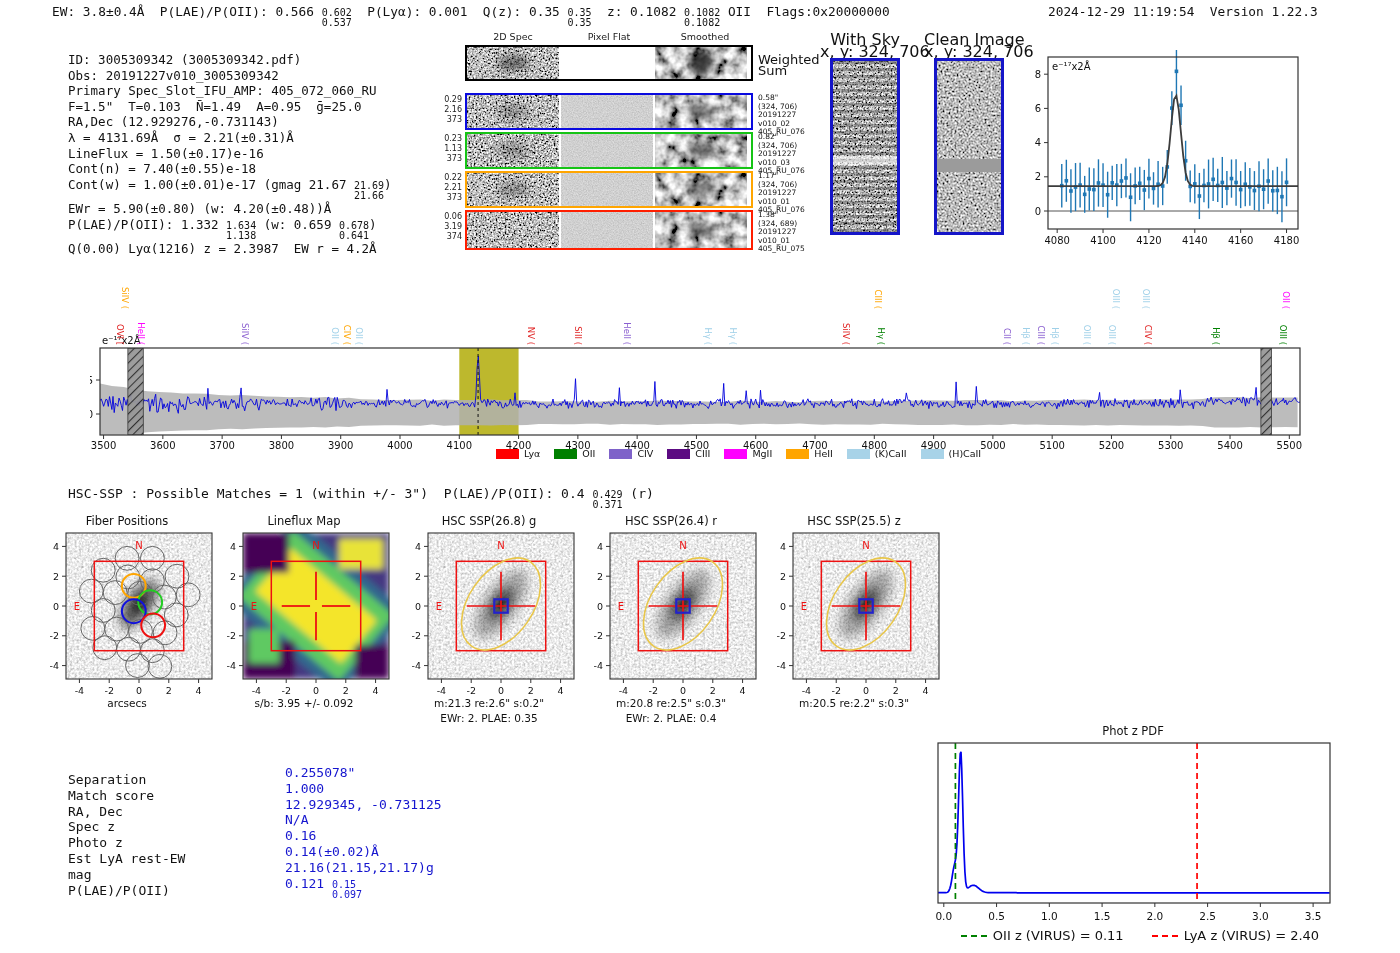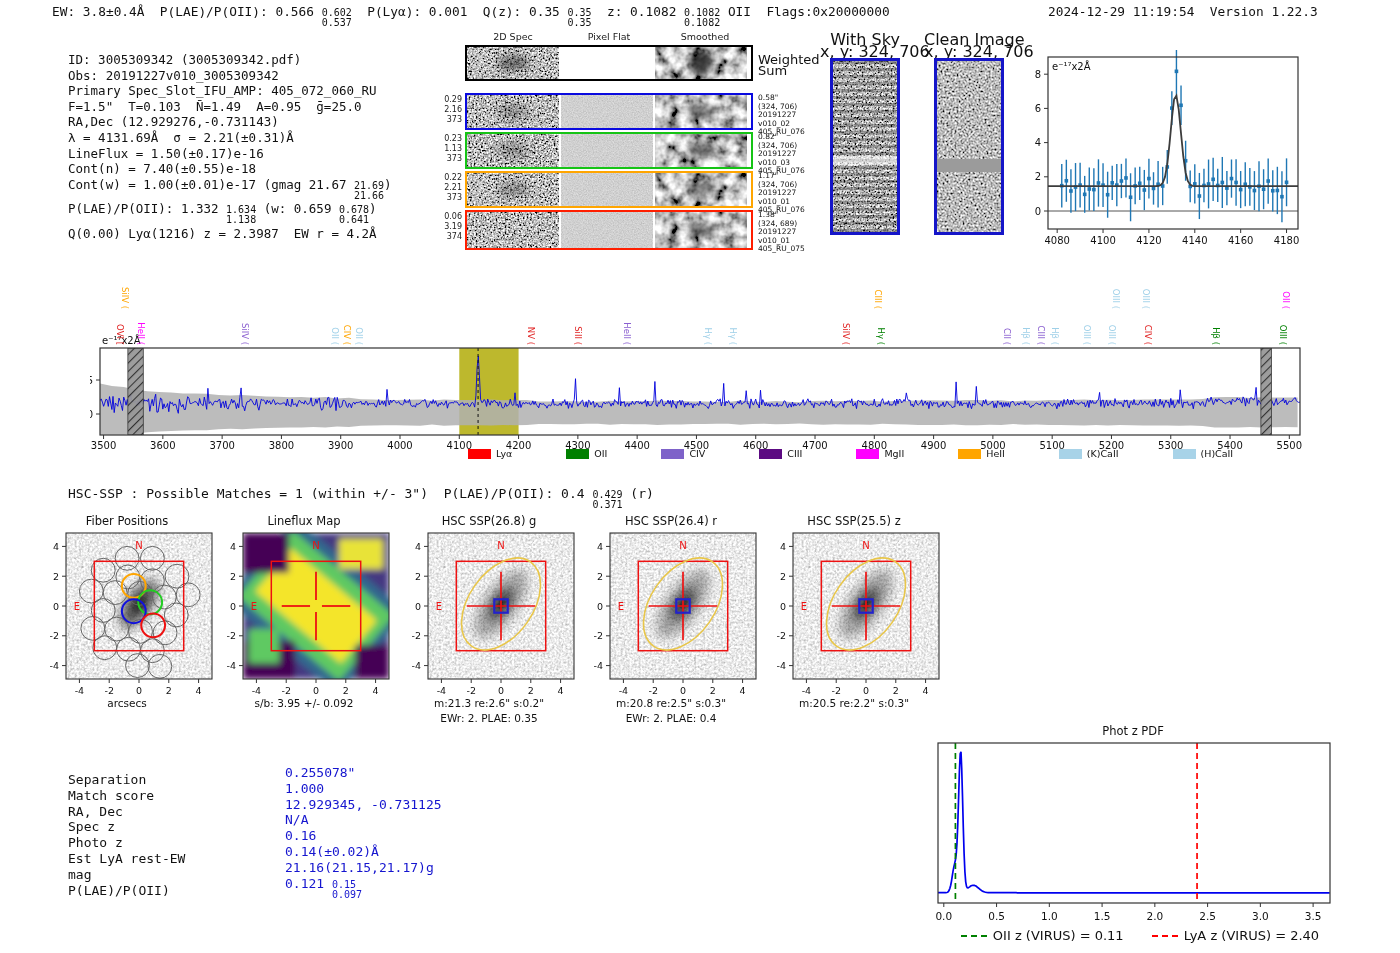--- a/index.html
+++ b/index.html
@@ -156,20 +156,21 @@
   <div class="abs mono" style="left:68px;top:52px;width:400px;" id="info-block">
       <div class="infoline richline">ID: 3005309342 (3005309342.pdf)</div>
       <div class="infoline richline">Obs: 20191227v010_3005309342</div>
       <div class="infoline richline">Primary Spec_Slot_IFU_AMP: 405_072_060_RU</div>
       <div class="infoline richline">F=1.5"  T=0.103  N̄=1.49  A=0.95  ḡ=25.0</div>
       <div class="infoline richline">RA,Dec (12.929276,-0.731143)</div>
       <div class="infoline richline">λ = 4131.69Å  σ = 2.21(±0.31)Å</div>
       <div class="infoline richline">LineFlux = 1.50(±0.17)e-16</div>
       <div class="infoline richline">Cont(n) = 7.40(±0.55)e-18</div>
       <div class="infoline richline"><span>Cont(w) = 1.00(±0.01)e-17 (gmag 21.67 </span><span class="st"><span>21.69</span><span>21.66</span></span><span>)</span></div>
+      <div class="infoline richline">EWr = 5.90(±0.80) (w: 4.20(±0.48))Å</div>
       <div class="infoline richline"><span>P(LAE)/P(OII): 1.332 </span><span class="st"><span>1.634</span><span>1.138</span></span><span> (w: 0.659 </span><span class="st"><span>0.678</span><span>0.641</span></span><span>)</span></div>
       <div class="infoline richline">Q(0.00) Lyα(1216) z = 2.3987  EW r = 4.2Å</div>
     </div>
 
   <div class="abs colhead" style="left:466px;top:31px;width:94px;">2D Spec</div>
   <div class="abs colhead" style="left:562px;top:31px;width:94px;">Pixel Flat</div>
   <div class="abs colhead" style="left:658px;top:31px;width:94px;">Smoothed</div>
 
   <div class="abs" style="left:440px;top:0;width:360px;height:260px;" id="spec2d">
       <div class="abs" style="left: 0px; top: 45px; width: 360px; height: 36px;">
@@ -528,21 +529,21 @@
       <text transform="translate(994.2,80) rotate(90)" font-size="8.5" text-anchor="end" fill="#9fd0e8" font-family="&quot;DejaVu Sans&quot;,sans-serif">OIII (</text>
       <text transform="translate(1019.1,80) rotate(90)" font-size="8.5" text-anchor="end" fill="#9fd0e8" font-family="&quot;DejaVu Sans&quot;,sans-serif">OIII (</text>
       <text transform="translate(1022.6,44) rotate(90)" font-size="8.5" text-anchor="end" fill="#9fd0e8" font-family="&quot;DejaVu Sans&quot;,sans-serif">OIII (</text>
       <text transform="translate(1052.9,44) rotate(90)" font-size="8.5" text-anchor="end" fill="#9fd0e8" font-family="&quot;DejaVu Sans&quot;,sans-serif">OIII (</text>
       <text transform="translate(1054.7,80) rotate(90)" font-size="8.5" text-anchor="end" fill="#e02020" font-family="&quot;DejaVu Sans&quot;,sans-serif">CIV (</text>
       <text transform="translate(1123.4,80) rotate(90)" font-size="8.5" text-anchor="end" fill="#008000" font-family="&quot;DejaVu Sans&quot;,sans-serif">Hβ (</text>
       <text transform="translate(1189.8,80) rotate(90)" font-size="8.5" text-anchor="end" fill="#008000" font-family="&quot;DejaVu Sans&quot;,sans-serif">OIII (</text>
       <text transform="translate(1192.8,44) rotate(90)" font-size="8.5" text-anchor="end" fill="#ff00ff" font-family="&quot;DejaVu Sans&quot;,sans-serif">OII (</text>
     </svg>
 
-  <div class="abs legend-row" style="left:468px;top:448px;gap:40px;" id="spec-legend">
+  <div class="abs legend-row" style="left:496px;top:448px;" id="spec-legend">
       <span class="legend-item">
         <span class="legend-swatch" style="background: rgb(255, 0, 0);"></span>
         <span class="legend-label">Lyα</span>
       </span>
       <span class="legend-item">
         <span class="legend-swatch" style="background: rgb(0, 128, 0);"></span>
         <span class="legend-label">OII</span>
       </span>
       <span class="legend-item">
         <span class="legend-swatch" style="background: rgb(126, 98, 201);"></span>

